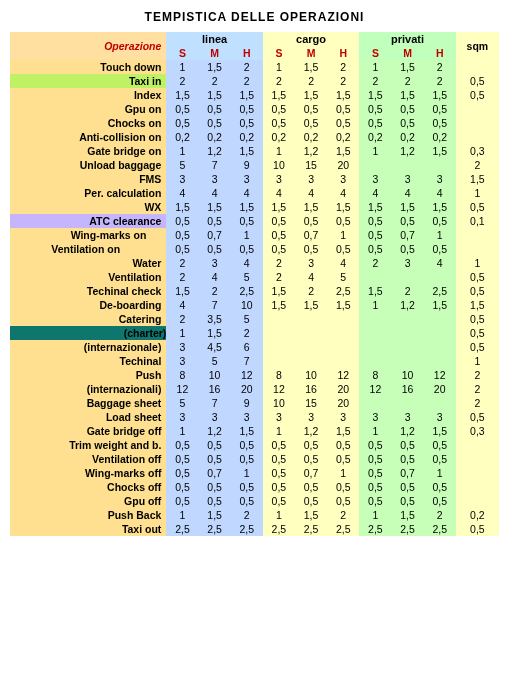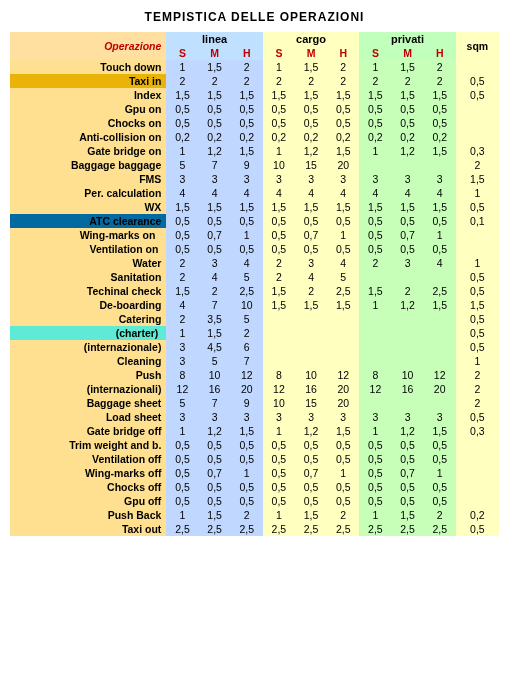--- a/index.html
+++ b/index.html
@@ -82,21 +82,21 @@
         <td style="background: rgb(192, 216, 255);">2</td>
         <td style="background: rgb(255, 255, 192);">1</td>
         <td style="background: rgb(255, 255, 192);">1,5</td>
         <td style="background: rgb(255, 255, 192);">2</td>
         <td style="background: rgb(200, 255, 184);">1</td>
         <td style="background: rgb(200, 255, 184);">1,5</td>
         <td style="background: rgb(200, 255, 184);">2</td>
         <td style="background: rgb(255, 255, 192);"></td>
       </tr>
       <tr>
-        <td class="op-col bold" style="background: #eab308; text-align: right; padding-right: 5px; font-weight: bold;">Taxi in</td>
+        <td class="op-col bold" style="background: #bef264; text-align: right; padding-right: 5px; font-weight: bold;">Taxi in</td>
         <td style="background: rgb(192, 216, 255);">2</td>
         <td style="background: rgb(192, 216, 255);">2</td>
         <td style="background: rgb(192, 216, 255);">2</td>
         <td style="background: rgb(255, 255, 192);">2</td>
         <td style="background: rgb(255, 255, 192);">2</td>
         <td style="background: rgb(255, 255, 192);">2</td>
         <td style="background: rgb(200, 255, 184);">2</td>
         <td style="background: rgb(200, 255, 184);">2</td>
         <td style="background: rgb(200, 255, 184);">2</td>
         <td style="background: rgb(255, 255, 192);">0,5</td>
@@ -160,21 +160,21 @@
         <td style="background: rgb(192, 216, 255);">1,5</td>
         <td style="background: rgb(255, 255, 192);">1</td>
         <td style="background: rgb(255, 255, 192);">1,2</td>
         <td style="background: rgb(255, 255, 192);">1,5</td>
         <td style="background: rgb(200, 255, 184);">1</td>
         <td style="background: rgb(200, 255, 184);">1,2</td>
         <td style="background: rgb(200, 255, 184);">1,5</td>
         <td style="background: rgb(255, 255, 192);">0,3</td>
       </tr>
       <tr>
-        <td class="op-col bold" style="background: rgb(255, 224, 144); text-align: right; padding-right: 5px; font-weight: bold;">Baggage baggage</td>
+        <td class="op-col bold" style="background: rgb(255, 224, 144); text-align: right; padding-right: 5px; font-weight: bold;">Unload baggage</td>
         <td style="background: rgb(192, 216, 255);">5</td>
         <td style="background: rgb(192, 216, 255);">7</td>
         <td style="background: rgb(192, 216, 255);">9</td>
         <td style="background: rgb(255, 255, 192);">10</td>
         <td style="background: rgb(255, 255, 192);">15</td>
         <td style="background: rgb(255, 255, 192);">20</td>
         <td style="background: rgb(200, 255, 184);"></td>
         <td style="background: rgb(200, 255, 184);"></td>
         <td style="background: rgb(200, 255, 184);"></td>
         <td style="background: rgb(255, 255, 192);">2</td>
@@ -212,47 +212,47 @@
         <td style="background: rgb(192, 216, 255);">1,5</td>
         <td style="background: rgb(255, 255, 192);">1,5</td>
         <td style="background: rgb(255, 255, 192);">1,5</td>
         <td style="background: rgb(255, 255, 192);">1,5</td>
         <td style="background: rgb(200, 255, 184);">1,5</td>
         <td style="background: rgb(200, 255, 184);">1,5</td>
         <td style="background: rgb(200, 255, 184);">1,5</td>
         <td style="background: rgb(255, 255, 192);">0,5</td>
       </tr>
       <tr>
-        <td class="op-col bold" style="background: #0369a1; text-align: right; padding-right: 5px; font-weight: bold;">ATC clearance</td>
+        <td class="op-col bold" style="background: #c4b5fd; text-align: right; padding-right: 5px; font-weight: bold;">ATC clearance</td>
         <td style="background: rgb(192, 216, 255);">0,5</td>
         <td style="background: rgb(192, 216, 255);">0,5</td>
         <td style="background: rgb(192, 216, 255);">0,5</td>
         <td style="background: rgb(255, 255, 192);">0,5</td>
         <td style="background: rgb(255, 255, 192);">0,5</td>
         <td style="background: rgb(255, 255, 192);">0,5</td>
         <td style="background: rgb(200, 255, 184);">0,5</td>
         <td style="background: rgb(200, 255, 184);">0,5</td>
         <td style="background: rgb(200, 255, 184);">0,5</td>
         <td style="background: rgb(255, 255, 192);">0,1</td>
       </tr>
       <tr>
-        <td class="op-col bold" style="background: rgb(255, 224, 144); padding-right: 11px; font-weight: bold; margin-top: 32px;">Wing-marks on</td>
+        <td class="op-col bold" style="background: rgb(255, 224, 144); padding-right: 20px; font-weight: bold; margin-top: 32px;">Wing-marks on</td>
         <td style="background: rgb(192, 216, 255);">0,5</td>
         <td style="background: rgb(192, 216, 255);">0,7</td>
         <td style="background: rgb(192, 216, 255);">1</td>
         <td style="background: rgb(255, 255, 192);">0,5</td>
         <td style="background: rgb(255, 255, 192);">0,7</td>
         <td style="background: rgb(255, 255, 192);">1</td>
         <td style="background: rgb(200, 255, 184);">0,5</td>
         <td style="background: rgb(200, 255, 184);">0,7</td>
         <td style="background: rgb(200, 255, 184);">1</td>
         <td style="background: rgb(255, 255, 192);"></td>
       </tr>
       <tr>
-        <td class="op-col bold" style="background: rgb(255, 224, 144); text-align: right; padding-right: 8px; font-weight: bold;">Ventilation on</td>
+        <td class="op-col bold" style="background: rgb(255, 224, 144); text-align: center; padding-right: 8px; font-weight: bold;">Ventilation on</td>
         <td style="background: rgb(192, 216, 255);">0,5</td>
         <td style="background: rgb(192, 216, 255);">0,5</td>
         <td style="background: rgb(192, 216, 255);">0,5</td>
         <td style="background: rgb(255, 255, 192);">0,5</td>
         <td style="background: rgb(255, 255, 192);">0,5</td>
         <td style="background: rgb(255, 255, 192);">0,5</td>
         <td style="background: rgb(200, 255, 184);">0,5</td>
         <td style="background: rgb(200, 255, 184);">0,5</td>
         <td style="background: rgb(200, 255, 184);">0,5</td>
         <td style="background: rgb(255, 255, 192);"></td>
@@ -264,21 +264,21 @@
         <td style="background: rgb(192, 216, 255);">4</td>
         <td style="background: rgb(255, 255, 192);">2</td>
         <td style="background: rgb(255, 255, 192);">3</td>
         <td style="background: rgb(255, 255, 192);">4</td>
         <td style="background: rgb(200, 255, 184);">2</td>
         <td style="background: rgb(200, 255, 184);">3</td>
         <td style="background: rgb(200, 255, 184);">4</td>
         <td style="background: rgb(255, 255, 192);">1</td>
       </tr>
       <tr>
-        <td class="op-col bold" style="background: rgb(255, 224, 144); text-align: right; padding-right: 5px; font-weight: bold;">Sanitation</td>
+        <td class="op-col bold" style="background: rgb(255, 224, 144); text-align: right; padding-right: 5px; font-weight: bold;">Ventilation</td>
         <td style="background: rgb(192, 216, 255);">2</td>
         <td style="background: rgb(192, 216, 255);">4</td>
         <td style="background: rgb(192, 216, 255);">5</td>
         <td style="background: rgb(255, 255, 192);">2</td>
         <td style="background: rgb(255, 255, 192);">4</td>
         <td style="background: rgb(255, 255, 192);">5</td>
         <td style="background: rgb(200, 255, 184);"></td>
         <td style="background: rgb(200, 255, 184);"></td>
         <td style="background: rgb(200, 255, 184);"></td>
         <td style="background: rgb(255, 255, 192);">0,5</td>
@@ -316,21 +316,21 @@
         <td style="background: rgb(192, 216, 255);">5</td>
         <td style="background: rgb(255, 255, 192);"></td>
         <td style="background: rgb(255, 255, 192);"></td>
         <td style="background: rgb(255, 255, 192);"></td>
         <td style="background: rgb(200, 255, 184);"></td>
         <td style="background: rgb(200, 255, 184);"></td>
         <td style="background: rgb(200, 255, 184);"></td>
         <td style="background: rgb(255, 255, 192);">0,5</td>
       </tr>
       <tr>
-        <td class="op-col bold" style="background: #5eead4; text-align: right; padding-right: 8px; font-weight: bold;">(charter)</td>
+        <td class="op-col bold" style="background: #0f766e; text-align: right; padding-right: 0; font-weight: bold;">(charter)</td>
         <td style="background: rgb(192, 216, 255);">1</td>
         <td style="background: rgb(192, 216, 255);">1,5</td>
         <td style="background: rgb(192, 216, 255);">2</td>
         <td style="background: rgb(255, 255, 192);"></td>
         <td style="background: rgb(255, 255, 192);"></td>
         <td style="background: rgb(255, 255, 192);"></td>
         <td style="background: rgb(200, 255, 184);"></td>
         <td style="background: rgb(200, 255, 184);"></td>
         <td style="background: rgb(200, 255, 184);"></td>
         <td style="background: rgb(255, 255, 192);">0,5</td>
@@ -342,21 +342,21 @@
         <td style="background: rgb(192, 216, 255);">6</td>
         <td style="background: rgb(255, 255, 192);"></td>
         <td style="background: rgb(255, 255, 192);"></td>
         <td style="background: rgb(255, 255, 192);"></td>
         <td style="background: rgb(200, 255, 184);"></td>
         <td style="background: rgb(200, 255, 184);"></td>
         <td style="background: rgb(200, 255, 184);"></td>
         <td style="background: rgb(255, 255, 192);">0,5</td>
       </tr>
       <tr>
-        <td class="op-col bold" style="background: rgb(255, 224, 144); text-align: right; padding-right: 5px; font-weight: bold;">Cleaning</td>
+        <td class="op-col bold" style="background: rgb(255, 224, 144); text-align: right; padding-right: 5px; font-weight: bold;">Techinal</td>
         <td style="background: rgb(192, 216, 255);">3</td>
         <td style="background: rgb(192, 216, 255);">5</td>
         <td style="background: rgb(192, 216, 255);">7</td>
         <td style="background: rgb(255, 255, 192);"></td>
         <td style="background: rgb(255, 255, 192);"></td>
         <td style="background: rgb(255, 255, 192);"></td>
         <td style="background: rgb(200, 255, 184);"></td>
         <td style="background: rgb(200, 255, 184);"></td>
         <td style="background: rgb(200, 255, 184);"></td>
         <td style="background: rgb(255, 255, 192);">1</td>

